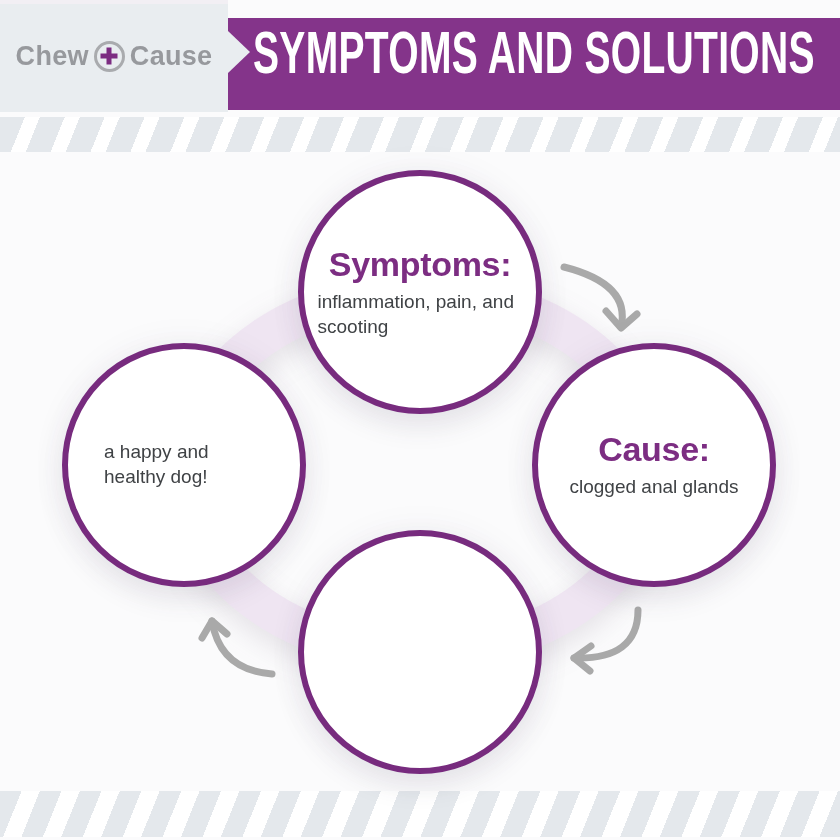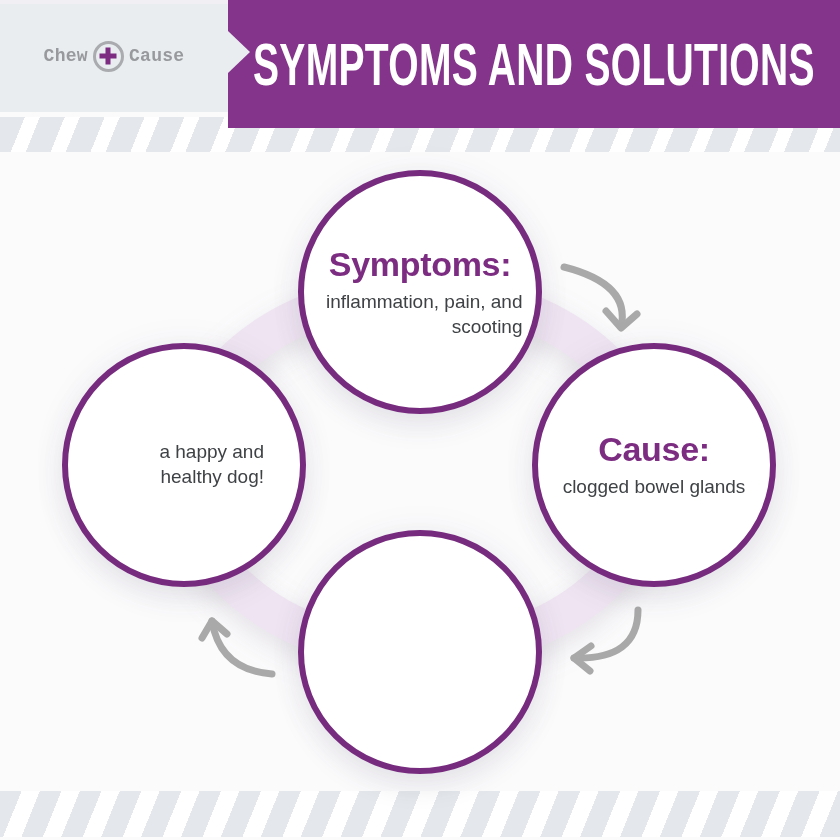--- a/index.html
+++ b/index.html
@@ -3,35 +3,35 @@
 <meta charset="utf-8">
 <style>
   * { margin:0; padding:0; box-sizing:border-box; }
   html,body { width:840px; height:840px; }
   body { font-family:"Liberation Sans", sans-serif; background:#fbfbfc; position:relative; overflow:hidden; }
 
   
   .logo-box { position:absolute; left:0; top:0; width:228px; height:112px; background:#e9edf0; display:flex; align-items:center; justify-content:center; z-index:3; }
   .logo-box::before { content:""; position:absolute; left:0; top:0; right:0; height:4px; background:#f2eff4; }
   .logo-notch { position:absolute; left:228px; top:31px; width:0; height:0; border-left:22px solid #e9edf0; border-top:21px solid transparent; border-bottom:21px solid transparent; z-index:3; }
-  .banner { position:absolute; left:228px; top:0; right:0; height:128px; background:#84348a; display:flex; align-items:center; z-index:2; }
+  .banner { position:absolute; left:228px; top:18px; right:0; height:92px; background:#84348a; display:flex; z-index:2; }
   .banner h1 { color:#ffffff; font-size:60px; font-weight:bold; letter-spacing:0.5px; white-space:nowrap; transform:scaleX(0.65); transform-origin:left center; margin-left:25px; }
-  .logo-text { font-family:Liberation Mono, monospace; font-weight:bold; font-size:18px; color:#97999d; letter-spacing:0.3px; }
+  .logo-text { font-family:Liberation Sans, sans-serif; font-weight:bold; font-size:27px; color:#97999d; letter-spacing:0.3px; }
   .plus-badge { width:31px; height:31px; border:3px solid #a9abae; border-radius:50%; margin:0 5px; position:relative; display:inline-block; }
   .plus-badge::before { content:""; position:absolute; left:50%; top:50%; width:17px; height:5px; background:#7c2d82; transform:translate(-50%,-50%); }
   .plus-badge::after { content:""; position:absolute; left:50%; top:50%; width:5px; height:17px; background:#7c2d82; transform:translate(-50%,-50%); }
 
   
   .stripes { position:absolute; left:0; width:840px; background:repeating-linear-gradient(112deg, #e4e8ec 0px, #e4e8ec 23px, #ffffff 23px, #ffffff 37px); }
   .stripes.top { top:117px; height:35px; }
   .stripes.bottom { top:791px; height:46px; background:repeating-linear-gradient(112deg, #e4e8ec 0px, #e4e8ec 20px, #ffffff 20px, #ffffff 37px); }
 
   
   .diagram-svg { position:absolute; left:0; top:0; z-index:0; }
-  .node { position:absolute; width:244px; height:244px; border:6px solid #772b7e; border-radius:50%; background:#ffffff; display:flex; flex-direction:column; align-items:center; justify-content:center; text-align:right; z-index:1; box-shadow:0 12px 28px rgba(70,60,90,0.10), 0 0 36px rgba(70,60,90,0.05); }
+  .node { position:absolute; width:244px; height:244px; border:6px solid #772b7e; border-radius:50%; background:#ffffff; display:flex; flex-direction:column; align-items:center; justify-content:center; text-align:left; z-index:1; box-shadow:0 12px 28px rgba(70,60,90,0.10), 0 0 36px rgba(70,60,90,0.05); }
   .node h2 { color:#7c2d82; font-size:34px; font-weight:bold; letter-spacing:-0.3px; margin-bottom:6px; }
   .node p { color:#3f4245; font-size:19px; line-height:1.3; }
   .node-top    { left:298px; top:170px; }
   .node-right  { left:532px; top:343px; }
   .node-bottom { left:298px; top:530px; }
   .node-left   { left:62px;  top:343px; }
   .node-top p    { max-width:205px; }
   .node-right p  { max-width:226px; white-space:nowrap; }
   .node-bottom p { max-width:180px; }
   .node-left p   { max-width:160px; }
@@ -71,19 +71,19 @@
     </g>
   </g>
 </svg>
 
 <div class="node node-top">
   <h2>Symptoms:</h2>
   <p>inflammation, pain, and scooting</p>
 </div>
 <div class="node node-right">
   <h2>Cause:</h2>
-  <p>clogged bowel glands</p>
+  <p>clogged anal glands</p>
 </div>
 <div class="node node-bottom">
 </div>
 <div class="node node-left">
   <p>a happy and healthy dog!</p>
 </div>
 
 </body></html>

